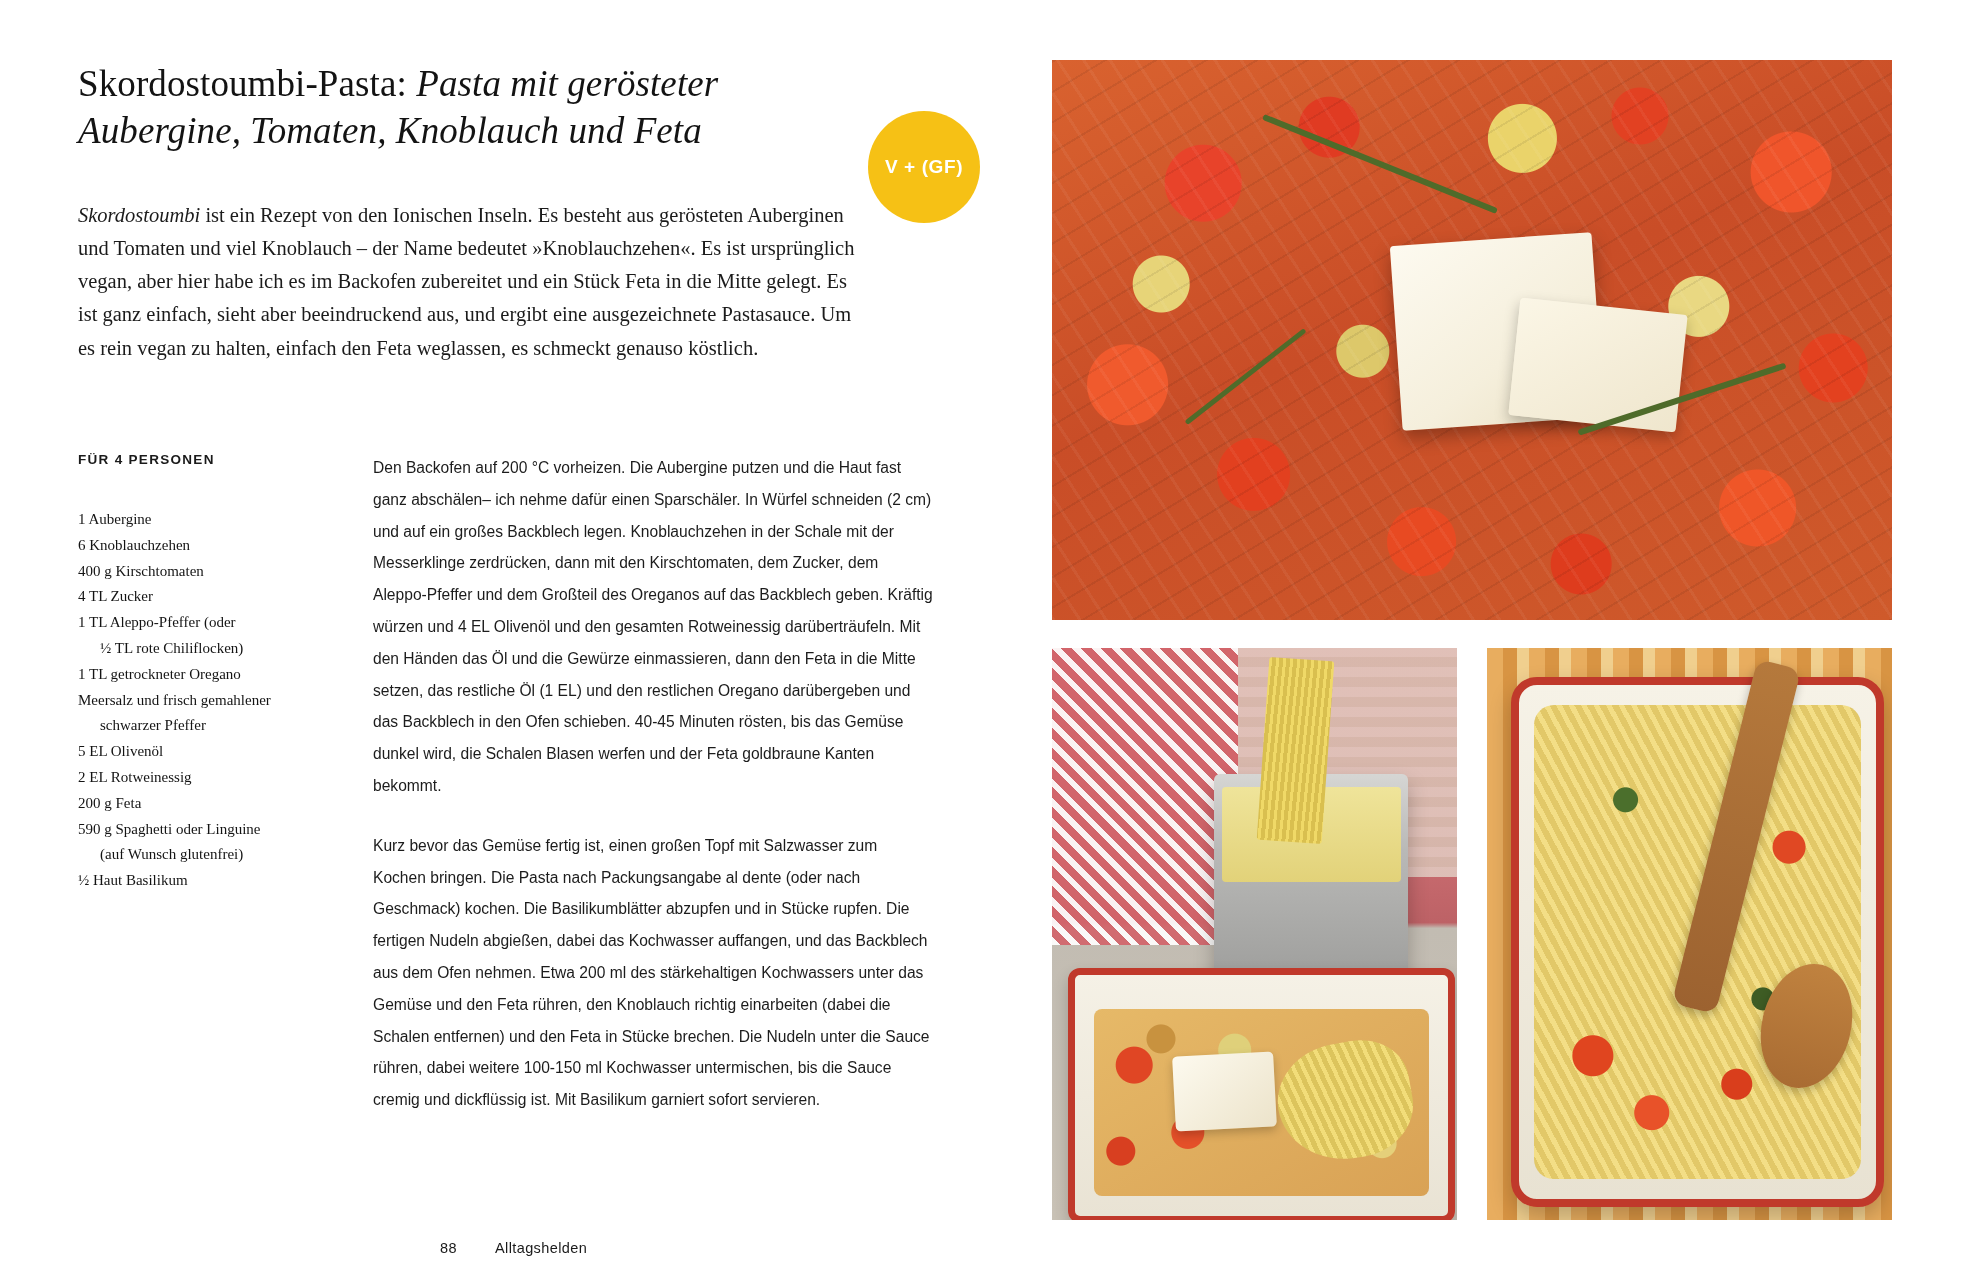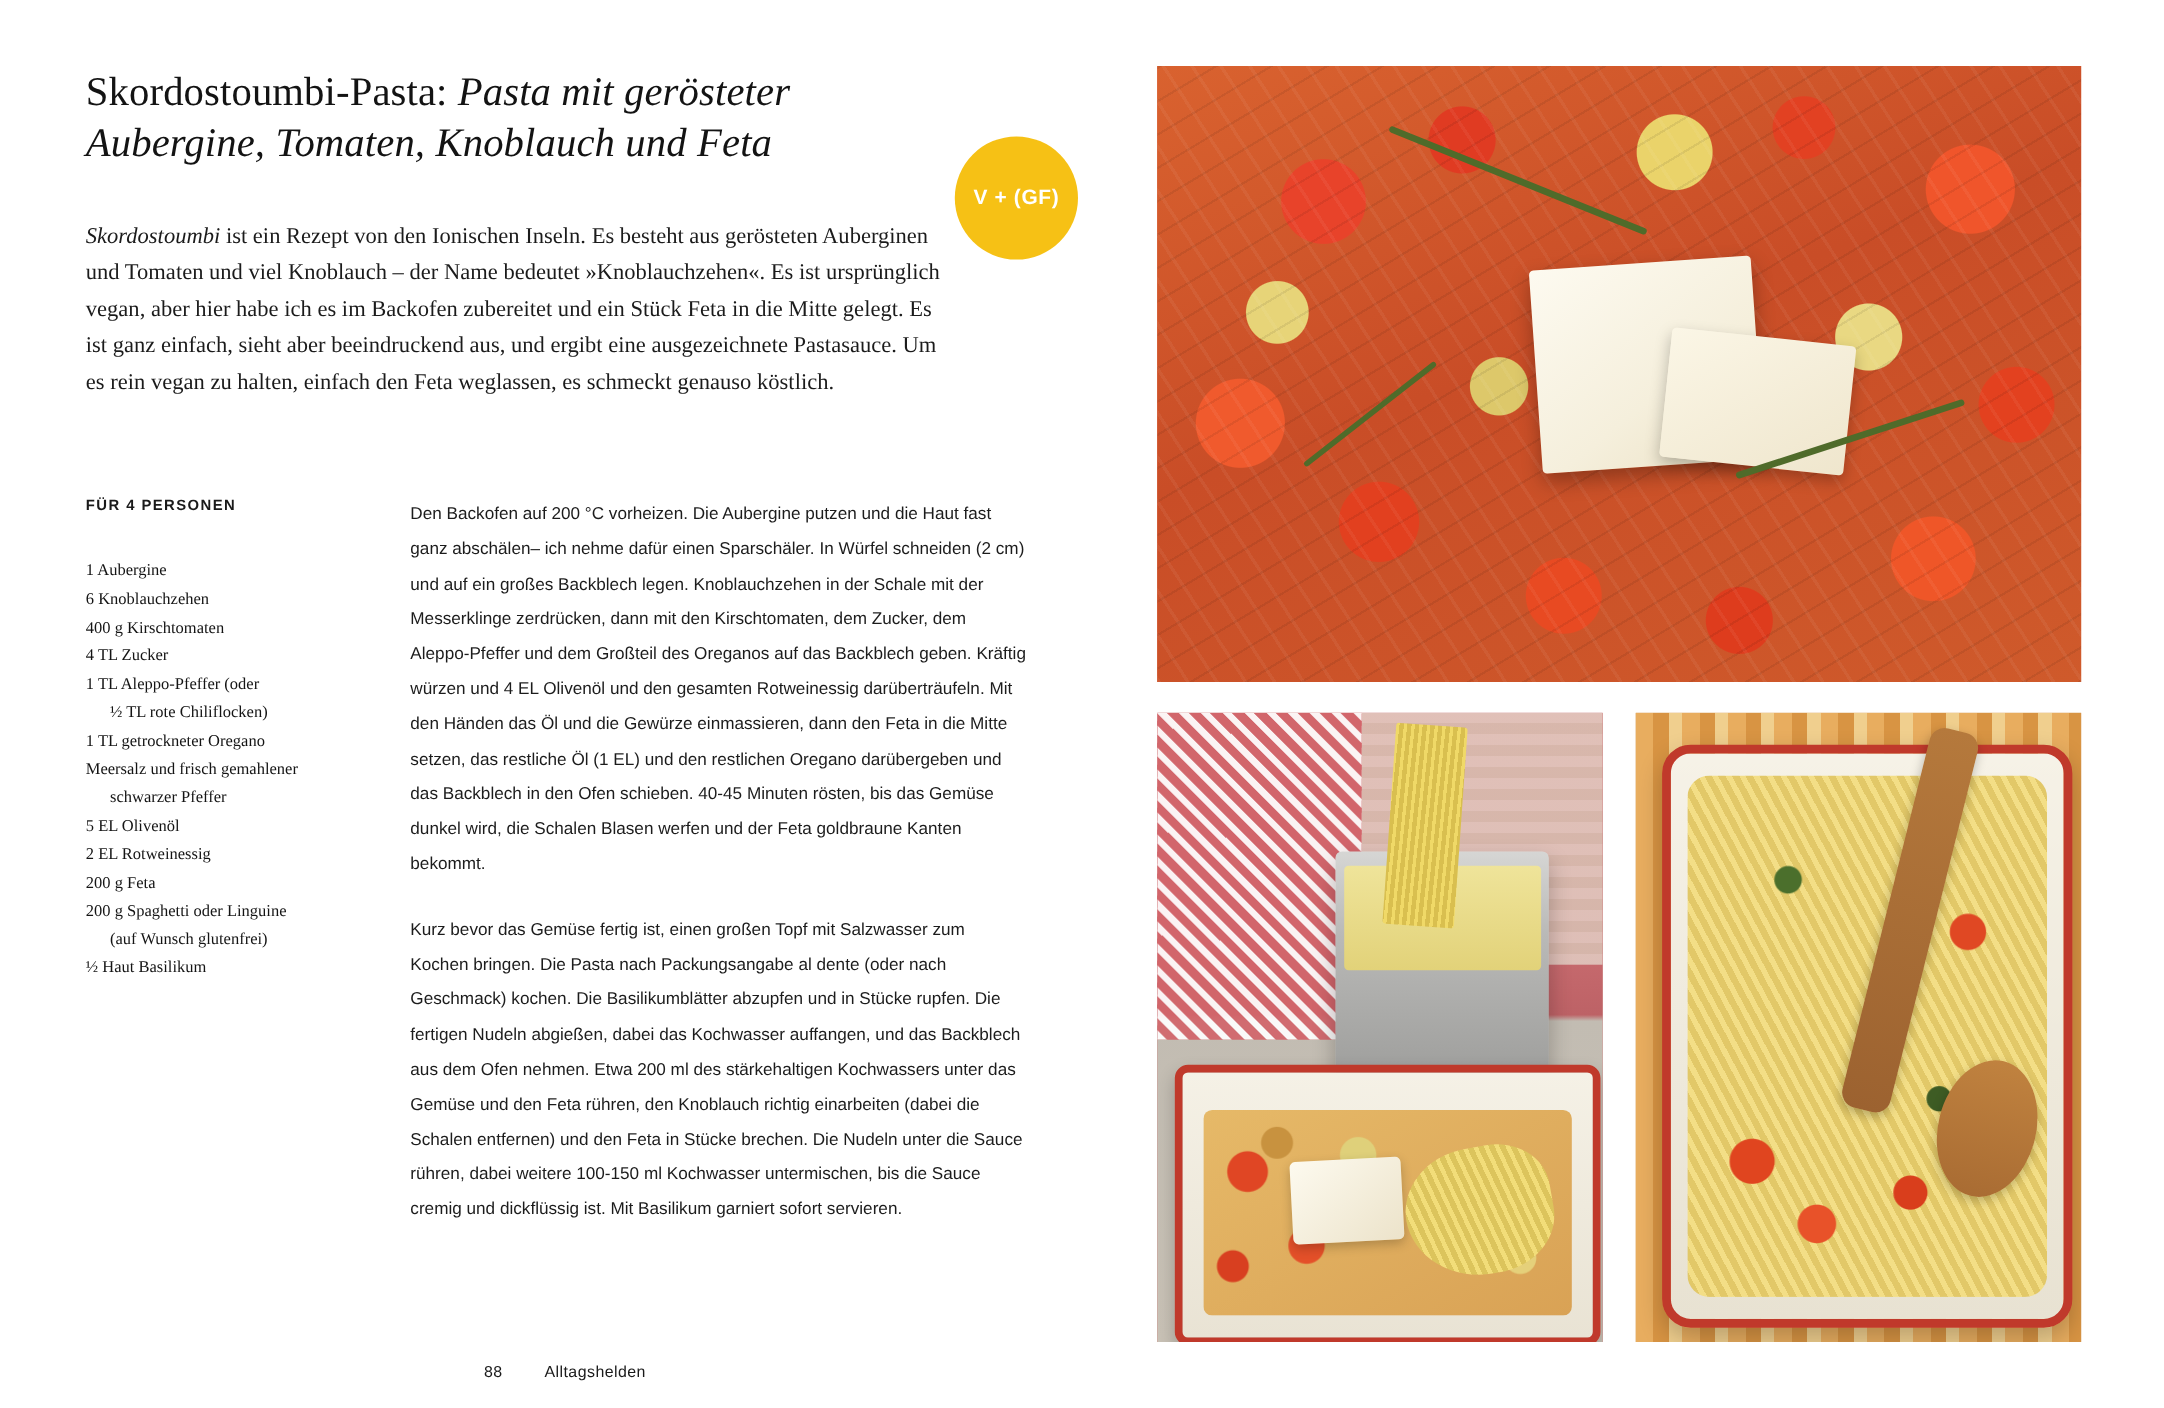--- a/index.html
+++ b/index.html
@@ -45,21 +45,21 @@
     color: #131313;
     margin: 0;
   }
   .recipe-title .ital {
     font-style: italic;
   }
 
   .badge {
     position: absolute;
     left: 790px;
-    top: 64px;
+    top: 51px;
     width: 112px;
     height: 112px;
     border-radius: 50%;
     background: #f6c115;
     color: #ffffff;
     display: flex;
     align-items: center;
     justify-content: center;
     font-family: "Liberation Sans", sans-serif;
     font-size: 19px;
@@ -354,21 +354,21 @@
           <li>400 g Kirschtomaten</li>
           <li>4 TL Zucker</li>
           <li>1 TL Aleppo-Pfeffer (oder</li>
           <li class="indent">½ TL rote Chiliflocken)</li>
           <li>1 TL getrockneter Oregano</li>
           <li>Meersalz und frisch gemahlener</li>
           <li class="indent">schwarzer Pfeffer</li>
           <li>5 EL Olivenöl</li>
           <li>2 EL Rotweinessig</li>
           <li>200 g Feta</li>
-          <li>200 g Spaghetti oder Linguine</li>
+          <li>590 g Spaghetti oder Linguine</li>
           <li class="indent">(auf Wunsch glutenfrei)</li>
           <li>½ Haut Basilikum</li>
         </ul>
       </div>
 
       <div class="col-method">
         <p>Den Backofen auf 200 °C vorheizen. Die Aubergine putzen und die Haut fast ganz abschälen– ich nehme dafür einen Sparschäler. In Würfel schneiden (2 cm) und auf ein großes Backblech legen. Knoblauchzehen in der Schale mit der Messerklinge zerdrücken, dann mit den Kirschtomaten, dem Zucker, dem Aleppo-Pfeffer und dem Großteil des Oreganos auf das Backblech geben. Kräftig würzen und 4 EL Olivenöl und den gesamten Rotweinessig darüberträufeln. Mit den Händen das Öl und die Gewürze einmassieren, dann den Feta in die Mitte setzen, das restliche Öl (1 EL) und den restlichen Oregano darübergeben und das Backblech in den Ofen schieben. 40-45 Minuten rösten, bis das Gemüse dunkel wird, die Schalen Blasen werfen und der Feta goldbraune Kanten bekommt.</p>
         <p>Kurz bevor das Gemüse fertig ist, einen großen Topf mit Salzwasser zum Kochen bringen. Die Pasta nach Packungsangabe al dente (oder nach Geschmack) kochen. Die Basilikumblätter abzupfen und in Stücke rupfen. Die fertigen Nudeln abgießen, dabei das Kochwasser auffangen, und das Backblech aus dem Ofen nehmen. Etwa 200 ml des stärkehaltigen Kochwassers unter das Gemüse und den Feta rühren, den Knoblauch richtig einarbeiten (dabei die Schalen entfernen) und den Feta in Stücke brechen. Die Nudeln unter die Sauce rühren, dabei weitere 100-150 ml Kochwasser untermischen, bis die Sauce cremig und dickflüssig ist. Mit Basilikum garniert sofort servieren.</p>
       </div>
 

